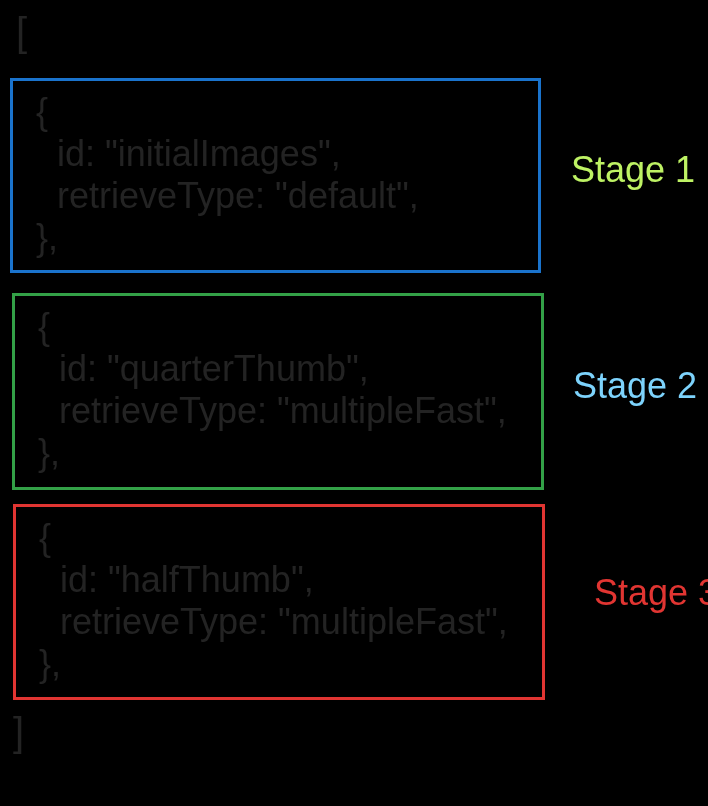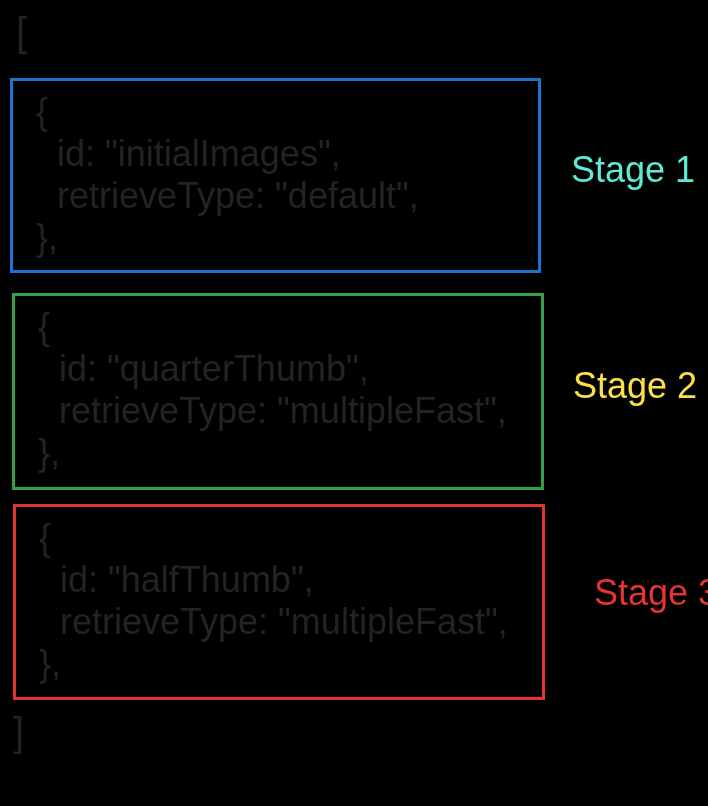--- a/index.html
+++ b/index.html
@@ -62,31 +62,31 @@
 
   <div class="bracket open">[</div>
 
   <section class="stage stage-1">
     <div class="box" style="border-color: rgb(26, 115, 204);">
       <div class="code">{</div>
       <div class="code indent">id: "initialImages",</div>
       <div class="code indent">retrieveType: "default",</div>
       <div class="code">},</div>
     </div>
-    <div class="stage-label" style="color: #5eead4;">Stage 1</div>
+    <div class="stage-label" style="color: #bef264;">Stage 1</div>
   </section>
 
   <section class="stage stage-2">
     <div class="box" style="border-color: rgb(51, 160, 71);">
       <div class="code">{</div>
       <div class="code indent">id: "quarterThumb",</div>
       <div class="code indent">retrieveType: "multipleFast",</div>
       <div class="code">},</div>
     </div>
-    <div class="stage-label" style="color: #fde047;">Stage 2</div>
+    <div class="stage-label" style="color: #7dd3fc;">Stage 2</div>
   </section>
 
   <section class="stage stage-3">
     <div class="box" style="border-color: rgb(225, 53, 50);">
       <div class="code">{</div>
       <div class="code indent">id: "halfThumb",</div>
       <div class="code indent">retrieveType: "multipleFast",</div>
       <div class="code">},</div>
     </div>
     <div class="stage-label" style="color: rgb(225, 53, 50);">Stage 3</div>

